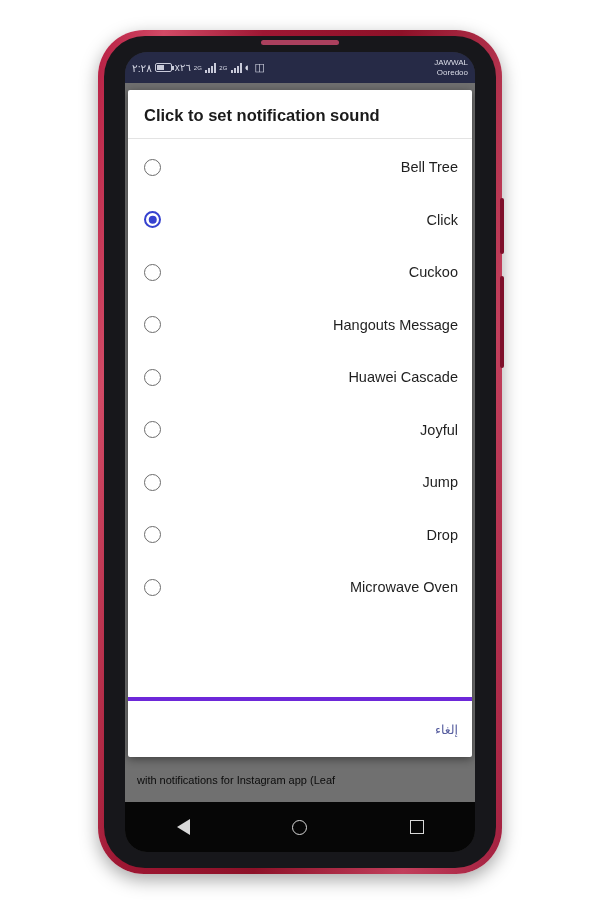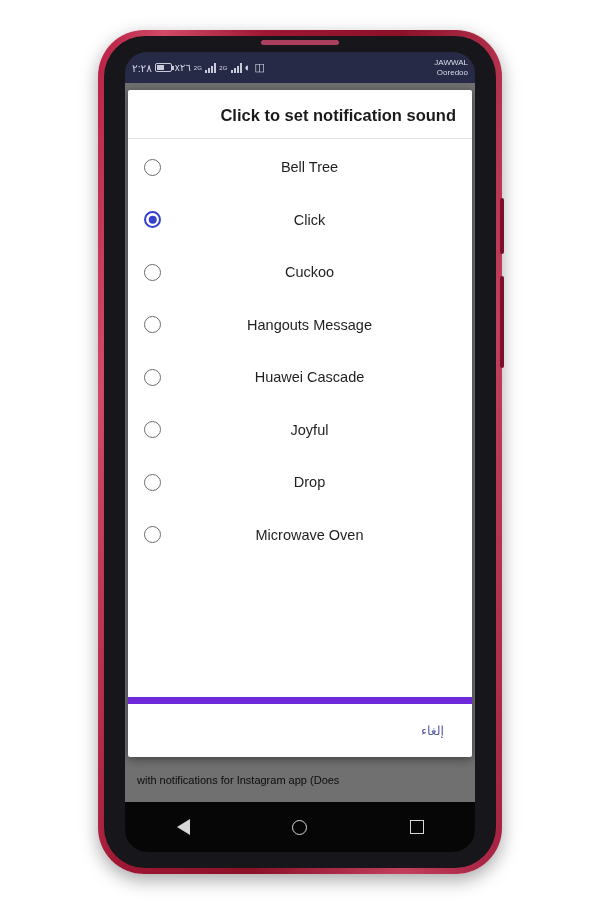--- a/index.html
+++ b/index.html
@@ -174,21 +174,21 @@
     z-index: 10;
     box-shadow: 0 2px 10px rgba(0,0,0,0.45);
     display: flex;
     flex-direction: column;
     border-radius: 2px;
     overflow: hidden;
   }
   #dialog-title {
     flex: 0 0 auto;
     padding: 16px 16px 13px 16px;
-    text-align: right;
+    text-align: left;
     font-size: 16.5px;
     font-weight: bold;
     color: #1b1b1b;
     border-bottom: 1px solid #e3e3e3;
   }
   #dialog-list {
     flex: 1 1 auto;
     overflow: hidden;
     padding-top: 2px;
   }
@@ -216,32 +216,32 @@
     content: "";
     position: absolute;
     left: 50%; top: 50%;
     transform: translate(-50%, -50%);
     width: 8.5px; height: 8.5px;
     border-radius: 50%;
     background: #3642cf;
   }
   .sound-label {
     flex: 1 1 auto;
-    text-align: center;
+    text-align: right;
     font-size: 14.5px;
     color: #1f1f1f;
   }
   #dialog-actions {
     flex: 0 0 auto;
-    border-top: 7px solid #6d28d9;
+    border-top: 4px solid #6d28d9;
     height: 60px;
     display: flex;
     align-items: center;
     justify-content: flex-end;
-    padding: 0 24px;
+    padding: 0 10px;
     box-sizing: border-box;
   }
   #cancel-button {
     font-size: 12.5px;
     color: #555c9e;
     background: none;
     border: none;
     font-family: "Liberation Sans", sans-serif;
     cursor: pointer;
     padding: 6px 4px;
@@ -340,21 +340,21 @@
         <div class="sub">N</div>
       </div>
       <div class="bg-sep" style="top:428px"></div>
       <div class="bg-row" style="top:468px">
         <div>B</div>
         <div class="sub">I</div>
       </div>
       <div class="bg-row" style="top:620px">
         <div>B</div>
       </div>
-      <div class="bg-row" style="top:690px">with notifications for Instagram app (Does</div>
+      <div class="bg-row" style="top:690px">with notifications for Instagram app (Leaf</div>
     </div>
     <div id="app-scrim"></div>
 
     <div id="dialog">
       <div id="dialog-title">Click to set notification sound</div>
       <div id="dialog-list">
           <div class="sound-row">
             <span class="radio"></span>
             <span class="sound-label">Bell Tree</span>
           </div>
@@ -373,20 +373,24 @@
           <div class="sound-row">
             <span class="radio"></span>
             <span class="sound-label">Huawei Cascade</span>
           </div>
           <div class="sound-row">
             <span class="radio"></span>
             <span class="sound-label">Joyful</span>
           </div>
           <div class="sound-row">
             <span class="radio"></span>
+            <span class="sound-label">Jump</span>
+          </div>
+          <div class="sound-row">
+            <span class="radio"></span>
             <span class="sound-label">Drop</span>
           </div>
           <div class="sound-row">
             <span class="radio"></span>
             <span class="sound-label">Microwave Oven</span>
           </div>
         </div>
       <div id="dialog-actions">
         <button id="cancel-button">إلغاء</button>
       </div>

